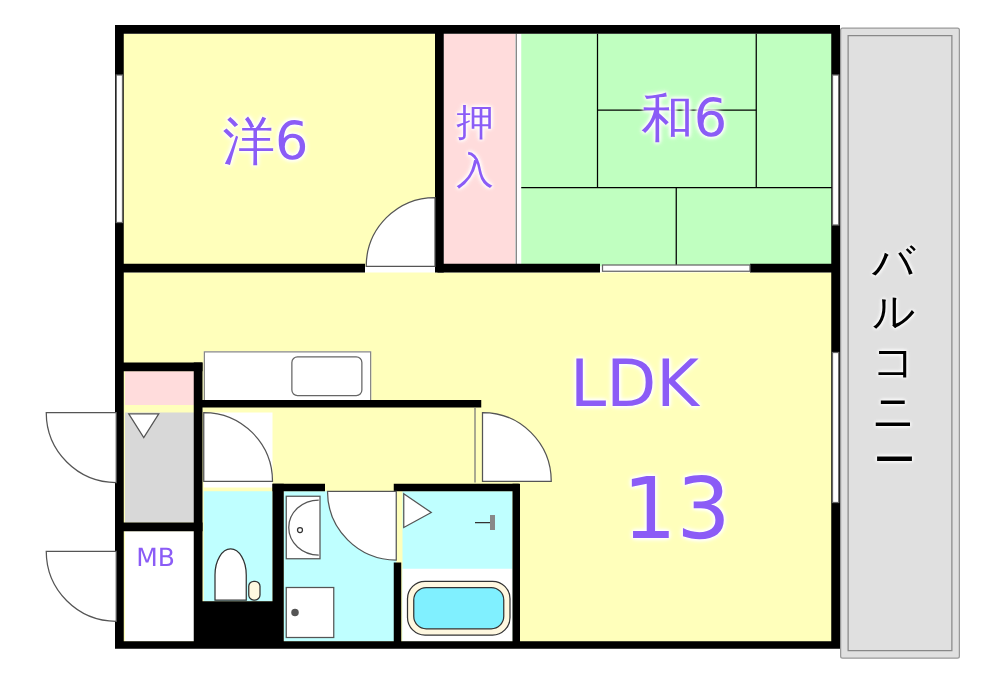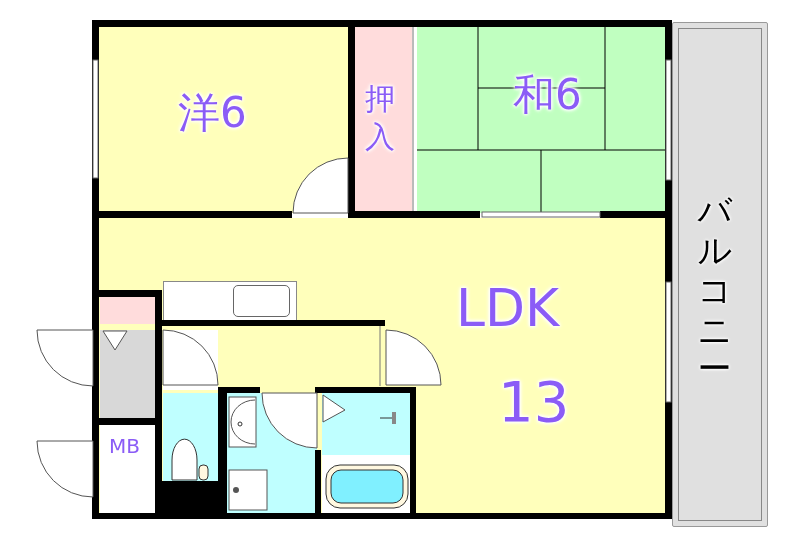--- a/index.html
+++ b/index.html
@@ -114,21 +114,21 @@
   <rect x="331" y="470" width="72" height="33" rx="10" fill="#80f0ff" stroke="#333"></rect>
   <line x1="380" y1="418" x2="395" y2="418" stroke="#333"></line>
   <rect x="392" y="412" width="4" height="12" fill="#888"></rect>
 </svg>
 
 <div class="room-label" style="left:178px;top:92px;font-size:42px;">洋6</div>
 <div class="room-label" style="left:365px;top:84px;font-size:30px;">押</div>
 <div class="room-label" style="left:365px;top:122px;font-size:30px;">入</div>
 <div class="room-label" style="left:493px;top:74px;font-size:42px;margin-left:20px;">和6</div>
 <div class="room-label" style="left:456px;top:282px;font-size:52px;">LDK</div>
-<div class="room-label" style="left:498px;top:374px;font-size:56px;">13</div>
+<div class="room-label" style="left:498px;top:374px;font-size:68px;">13</div>
 <div class="room-label" style="left:109px;top:436px;font-size:20px;">MB</div>
 
 <div class="abs" style="left:695px;top:190px;width:40px;font-size:34px;line-height:40px;text-align:center;text-shadow:0 0 3px #fff,0 0 3px #fff,0 0 4px #fff;">
   <div>バ</div>
   <div>ル</div>
   <div>コ</div>
   <div>ニ</div>
   <div style="writing-mode:vertical-rl;">ー</div>
 </div>
 

